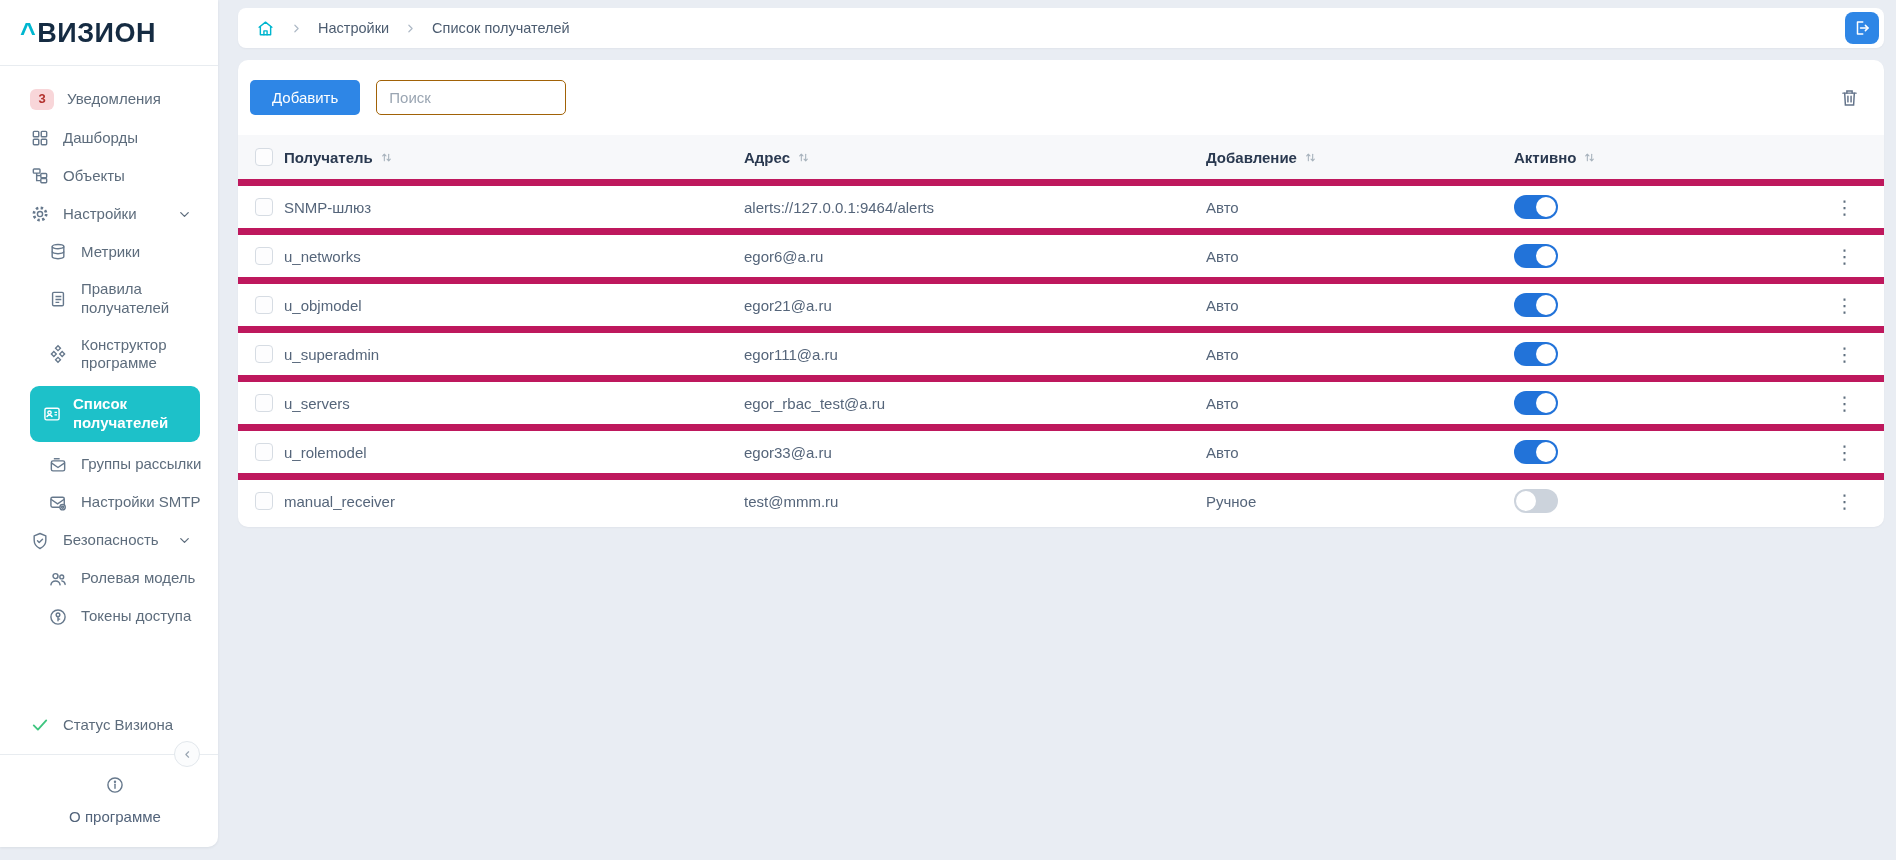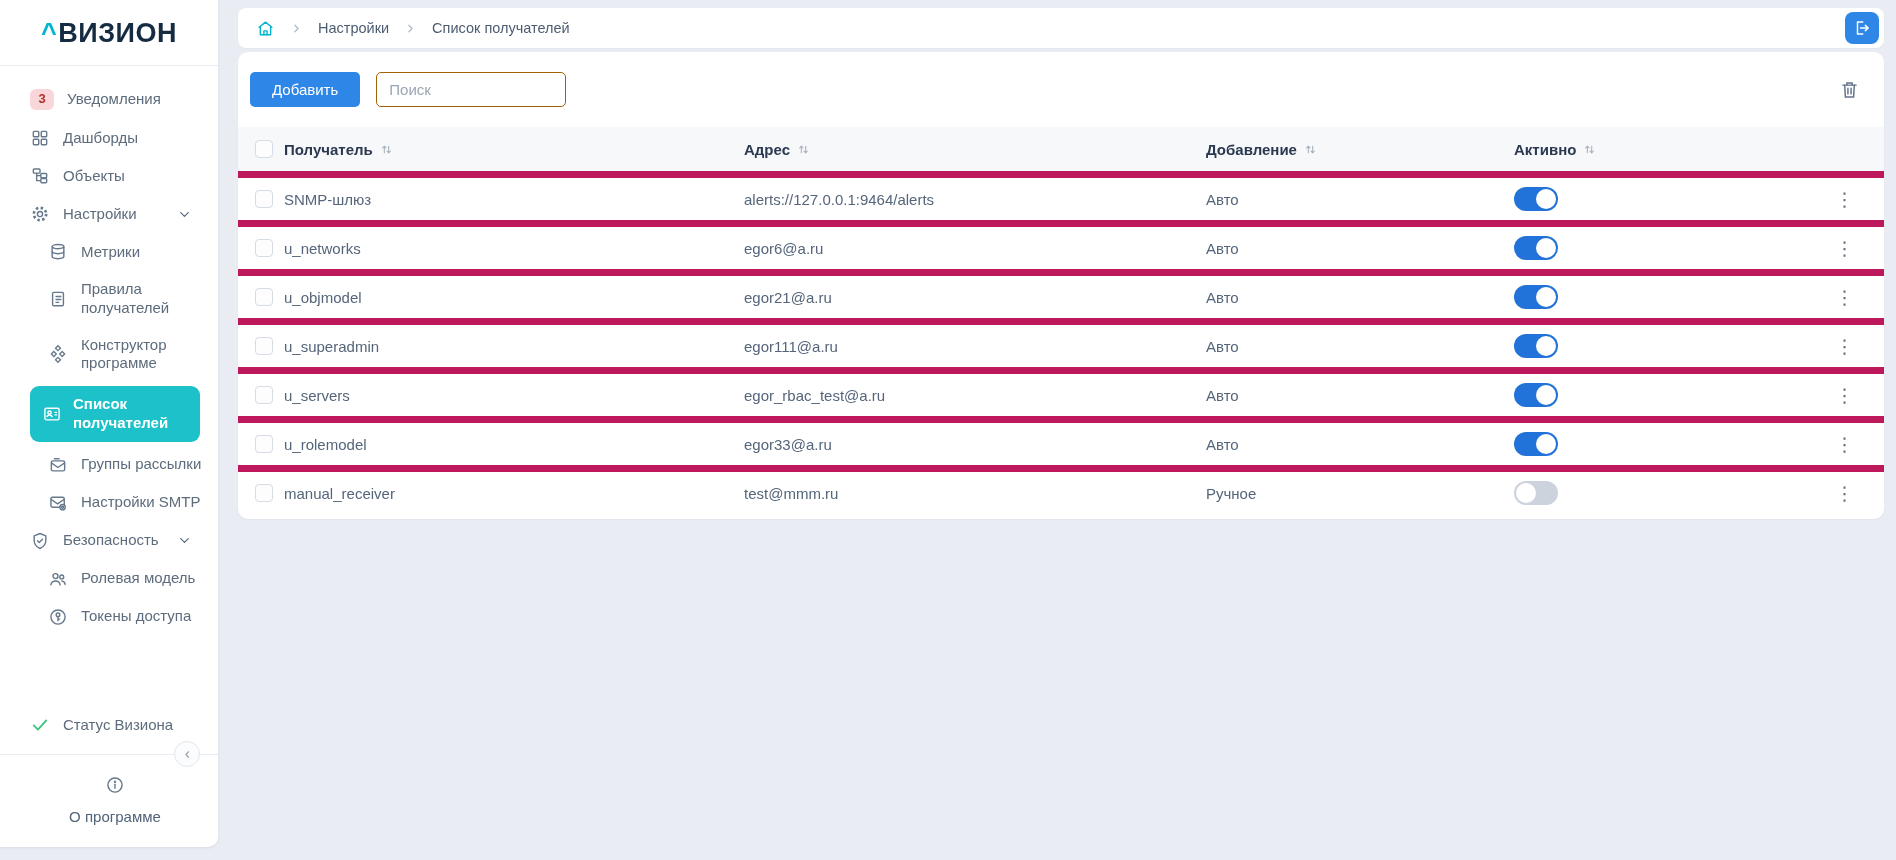--- a/index.html
+++ b/index.html
@@ -6,21 +6,21 @@
   html,body { width:1896px; height:860px; overflow:hidden; }
   body { background:#e9edf3; font-family:"Liberation Sans", sans-serif; color:#42536a; }
 
   
   .sidebar {
     position:absolute; left:0; top:0; width:218px; height:847px;
     background:#fff; border-radius:0 0 10px 0;
     box-shadow:0 1px 3px rgba(16,24,40,.07);
     display:flex; flex-direction:column;
   }
-  .logo { padding:18px 20px 16px 20px; font-size:27px; font-weight:bold; color:#152b42; letter-spacing:.5px;text-align:center; }
+  .logo { padding:18px 20px 16px 20px; font-size:27px; font-weight:bold; color:#152b42; letter-spacing:.5px; }
   .logo .caret { color:#00b6cf; margin-right:1px; }
   .logo-divider { height:1px; background:#e8ecf0; margin:0; }
   .nav { padding-top:14px; display:flex; flex-direction:column; }
   .nav-item {
     display:flex; align-items:center; gap:13px;
     padding:9px 16px 9px 30px; font-size:15px; color:#5d6c7c;
     cursor:pointer; line-height:1.25;
   }
   .nav-item.sub { padding-left:48px; }
   .nav-item .ico { flex:0 0 20px; height:20px; display:flex; align-items:center; justify-content:center; }
@@ -51,21 +51,21 @@
   }
   .crumbs { display:flex; align-items:center; gap:15px; font-size:14.5px; color:#4c5c70; }
   .crumb-sep { color:#aeb9c6; display:flex; }
   .logout-btn {
     margin-left:auto; width:34px; height:32px; border-radius:8px; background:#2e86e6;
     display:flex; align-items:center; justify-content:center; cursor:pointer; border:none;
   }
 
   
   .card {
-    position:absolute; left:238px; top:52px; width:1646px; height:467px;
+    position:absolute; left:238px; top:60px; width:1646px; height:467px;
     background:#fff; border-radius:10px; box-shadow:0 1px 2px rgba(16,24,40,.04);
     overflow:hidden;
   }
   .toolbar { height:75px; display:flex; align-items:center; padding:0 22px 0 12px; gap:16px; }
   .btn-add {
     height:35px; padding:0 22px; background:#2e86e6; color:#fff; font-size:15px;
     border:none; border-radius:5px; cursor:pointer; font-family:inherit;
   }
   .search-input {
     width:190px; height:35px; border:1px solid #a16207; border-radius:5px;

